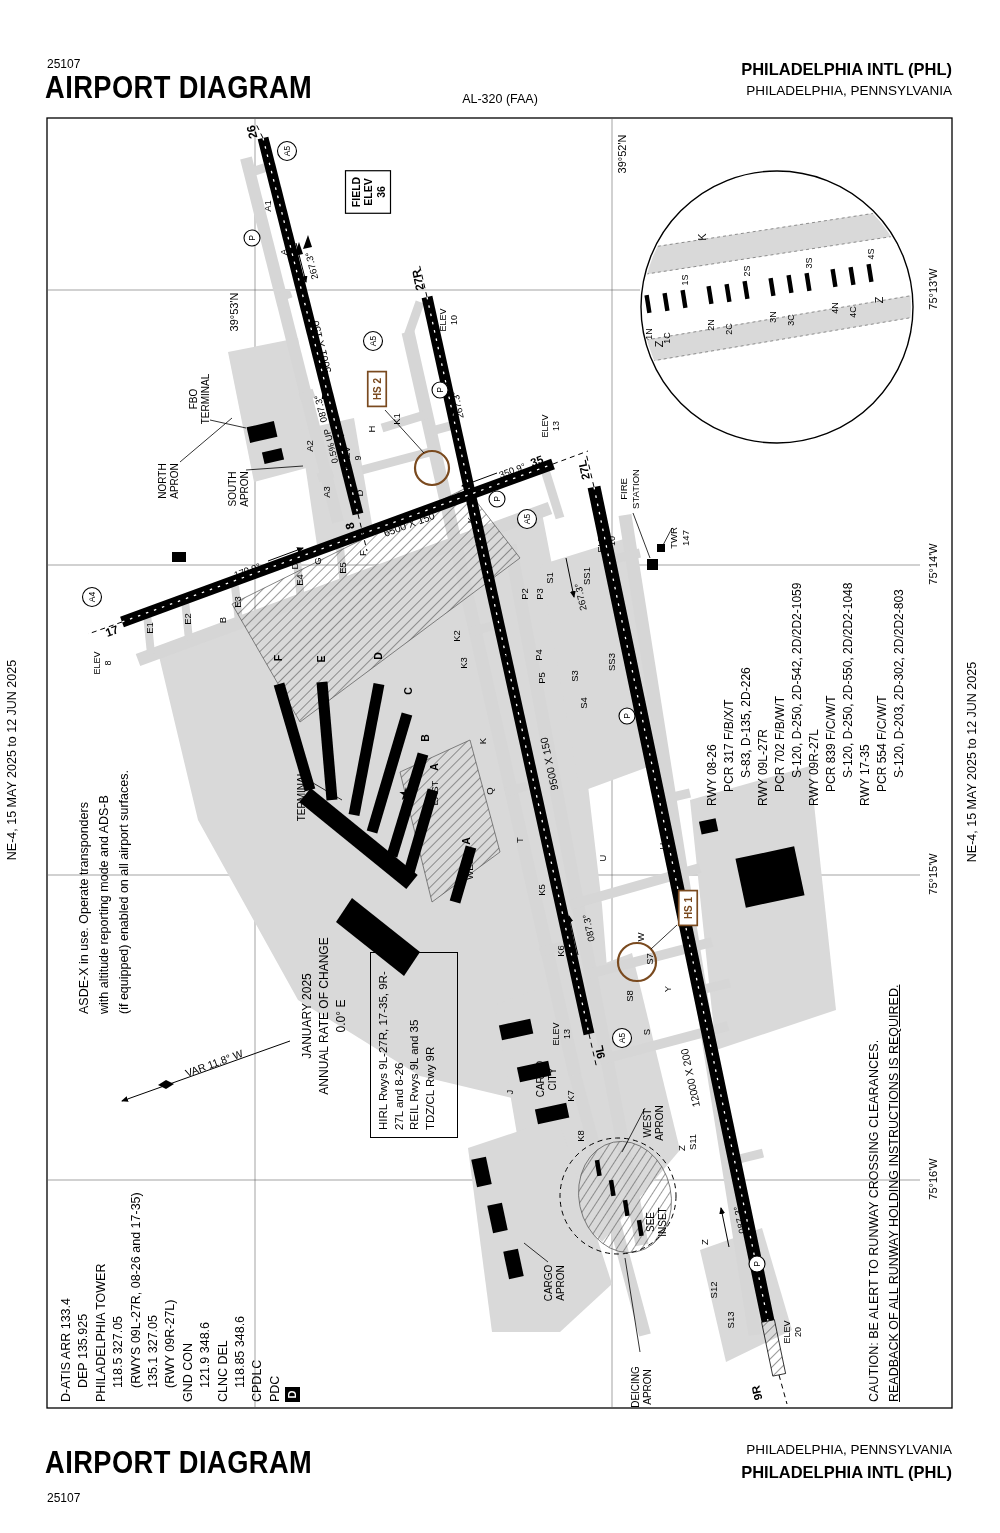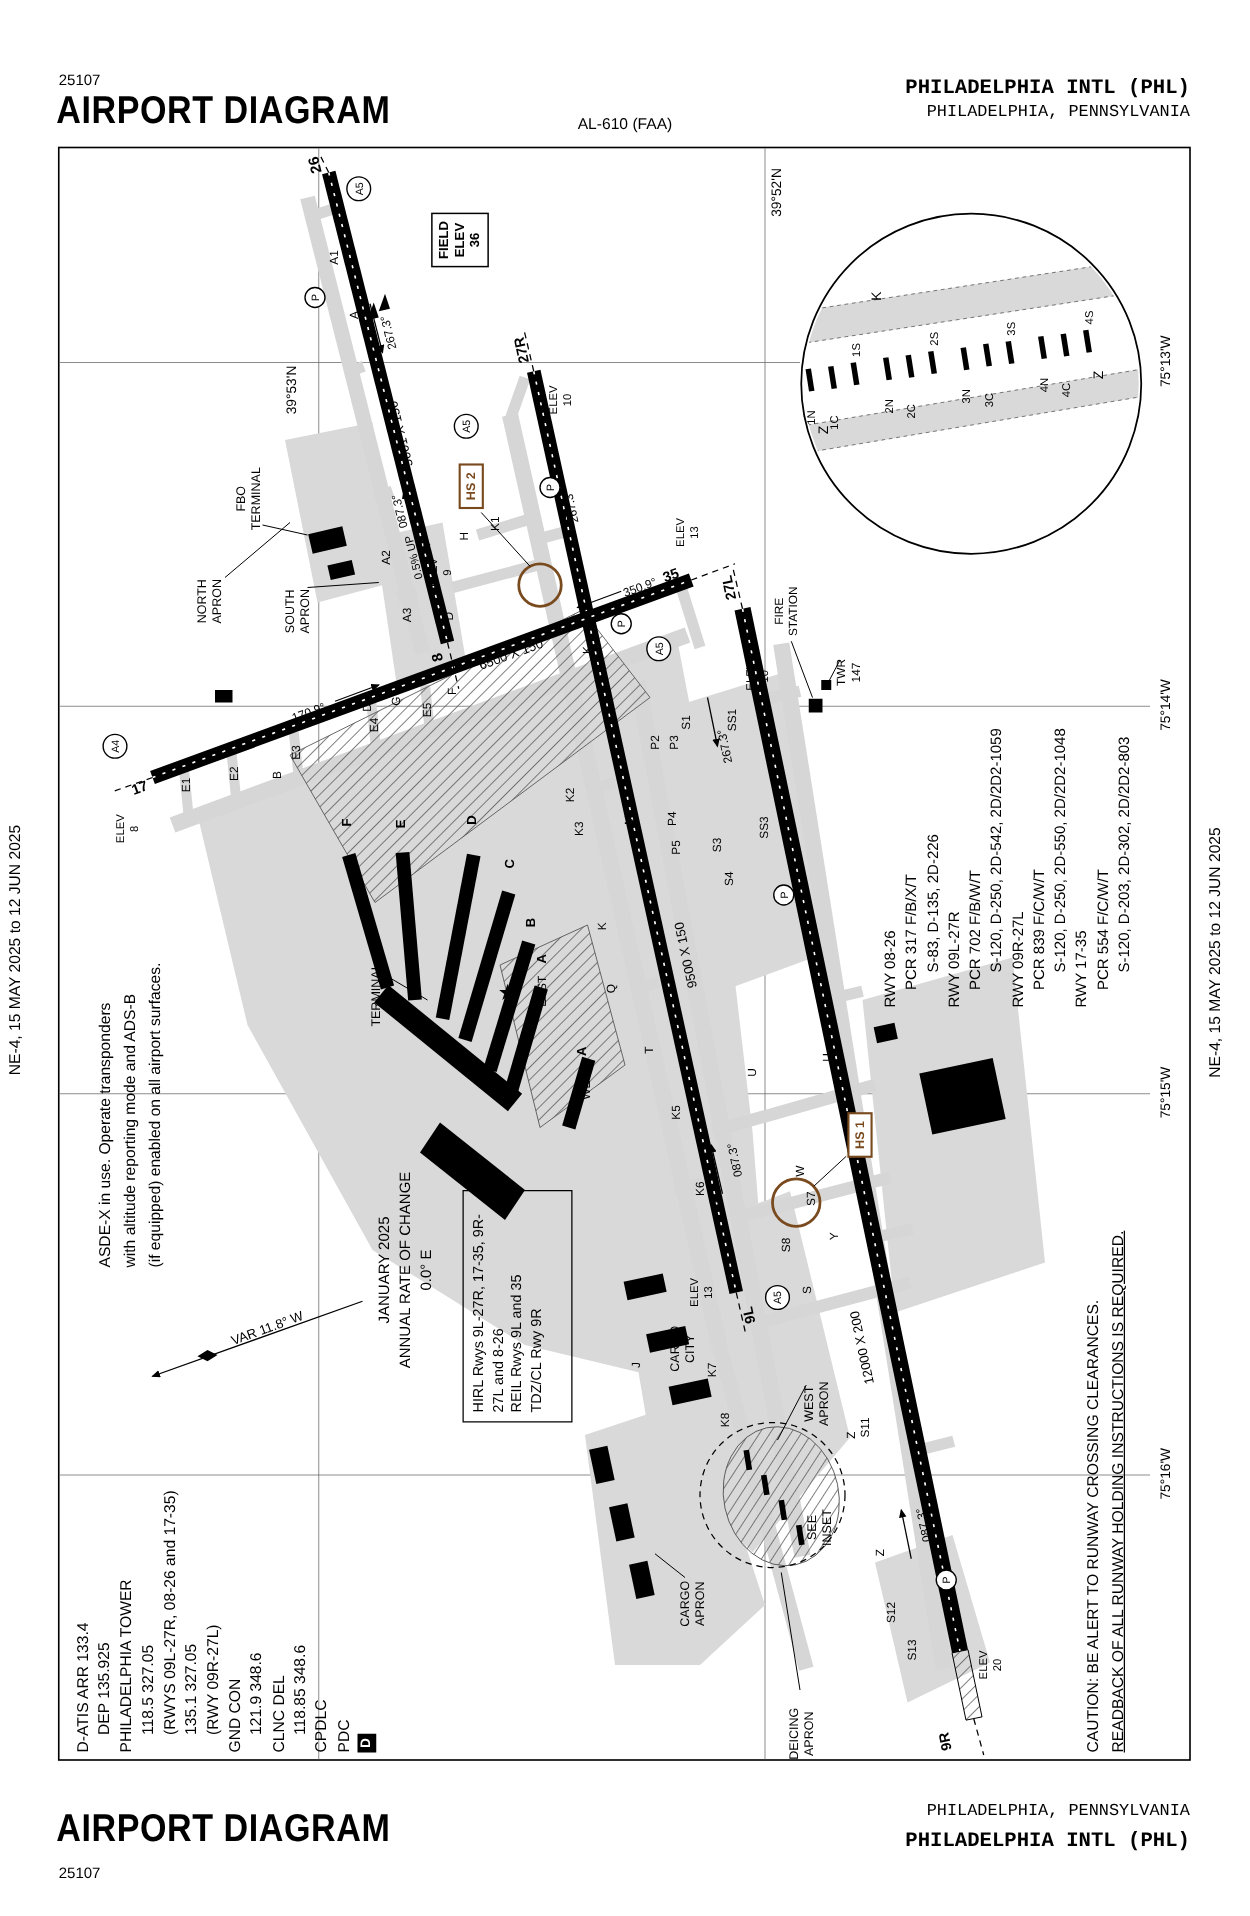--- a/index.html
+++ b/index.html
@@ -5,21 +5,21 @@
   html,body{margin:0;padding:0;background:#9a9a9a;}
   .page{position:relative;width:1000px;height:1533px;background:#fff;
         font-family:"Liberation Sans",sans-serif;color:#000;overflow:hidden;}
   svg#diagram{position:absolute;left:0;top:0;width:1000px;height:1533px;}
   
   .hdr-code{position:absolute;left:47px;top:57px;font-size:12px;}
   .big-title{position:absolute;left:45px;font-size:31px;font-weight:600;
              transform:scaleX(.88);transform-origin:left;letter-spacing:.5px;white-space:nowrap;}
   #hdrTitle{top:70px;} #ftrTitle{top:1445px;}
   .hdr-ref{position:absolute;left:0;top:92px;width:1000px;text-align:center;font-size:12.5px;}
-  .serif{font-family:Liberation Mono, monospace;}
+  .serif{font-family:Liberation Sans, sans-serif;}
   .hdr-apt{position:absolute;right:48px;top:60px;font-size:16.5px;font-weight:600;}
   .hdr-city{position:absolute;right:48px;top:83px;font-size:13.5px;}
   .ftr-city{position:absolute;right:48px;top:1442px;font-size:13.5px;}
   .ftr-apt{position:absolute;right:48px;top:1463px;font-size:16.5px;font-weight:600;}
   .ftr-code{position:absolute;left:47px;top:1491px;font-size:12px;}
   
   .rot{position:absolute;transform:rotate(-90deg);transform-origin:0 0;}
   #comms{left:58px;top:1402px;width:250px;height:264px;font-size:12.5px;}
   #comms .ln{line-height:17.4px;white-space:nowrap;}
   #asdex{left:74px;top:1014px;width:322px;height:66px;font-size:12.5px;}
@@ -682,21 +682,21 @@
           </g>
           <g transform="translate(871,254) rotate(-90)">
             <text class="dl" font-size="9" dominant-baseline="central">4S</text>
           </g>
         </g>
     </g>
   </svg>
 
   <div class="hdr-code">25107</div>
   <div class="big-title" id="hdrTitle">AIRPORT DIAGRAM</div>
-  <div class="hdr-ref">AL-610 (FAA)</div>
+  <div class="hdr-ref">AL-320 (FAA)</div>
   <div class="hdr-apt serif">PHILADELPHIA INTL (PHL)</div>
   <div class="hdr-city serif">PHILADELPHIA, PENNSYLVANIA</div>
 
   <div class="big-title" id="ftrTitle">AIRPORT DIAGRAM</div>
   <div class="ftr-code">25107</div>
   <div class="ftr-city serif">PHILADELPHIA, PENNSYLVANIA</div>
   <div class="ftr-apt serif">PHILADELPHIA INTL (PHL)</div>
 
   <div class="rot banner" id="bannerL">NE-4,  15 MAY 2025  to  12 JUN 2025</div>
   <div class="rot banner" id="bannerR">NE-4,  15 MAY 2025  to  12 JUN 2025</div>

